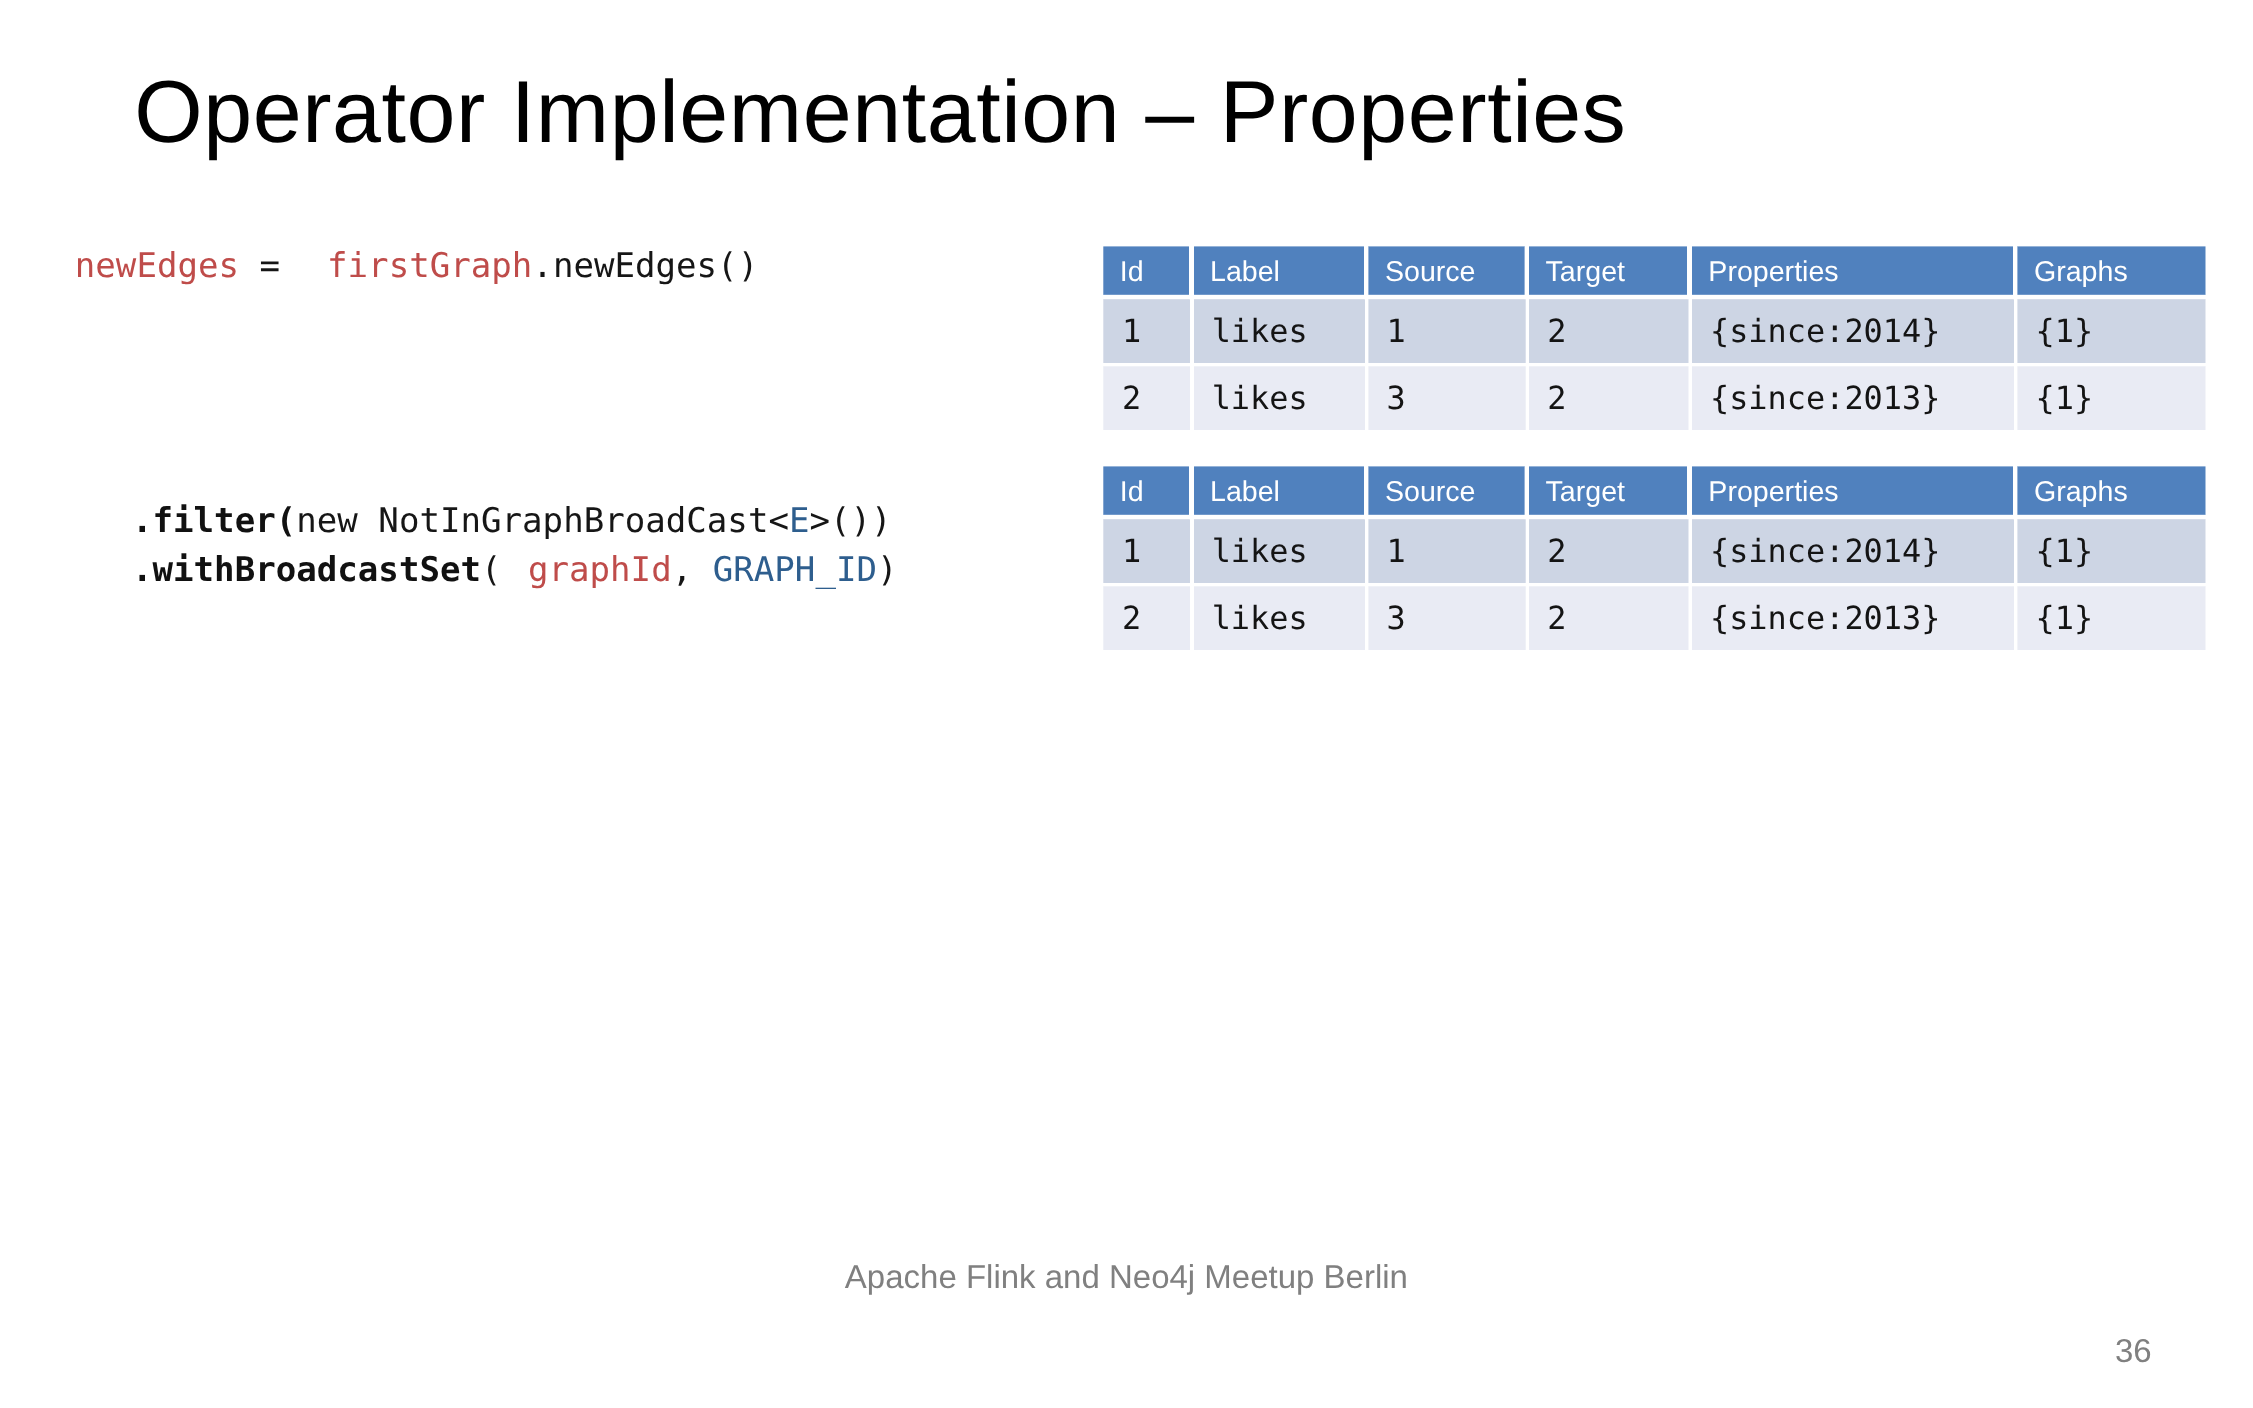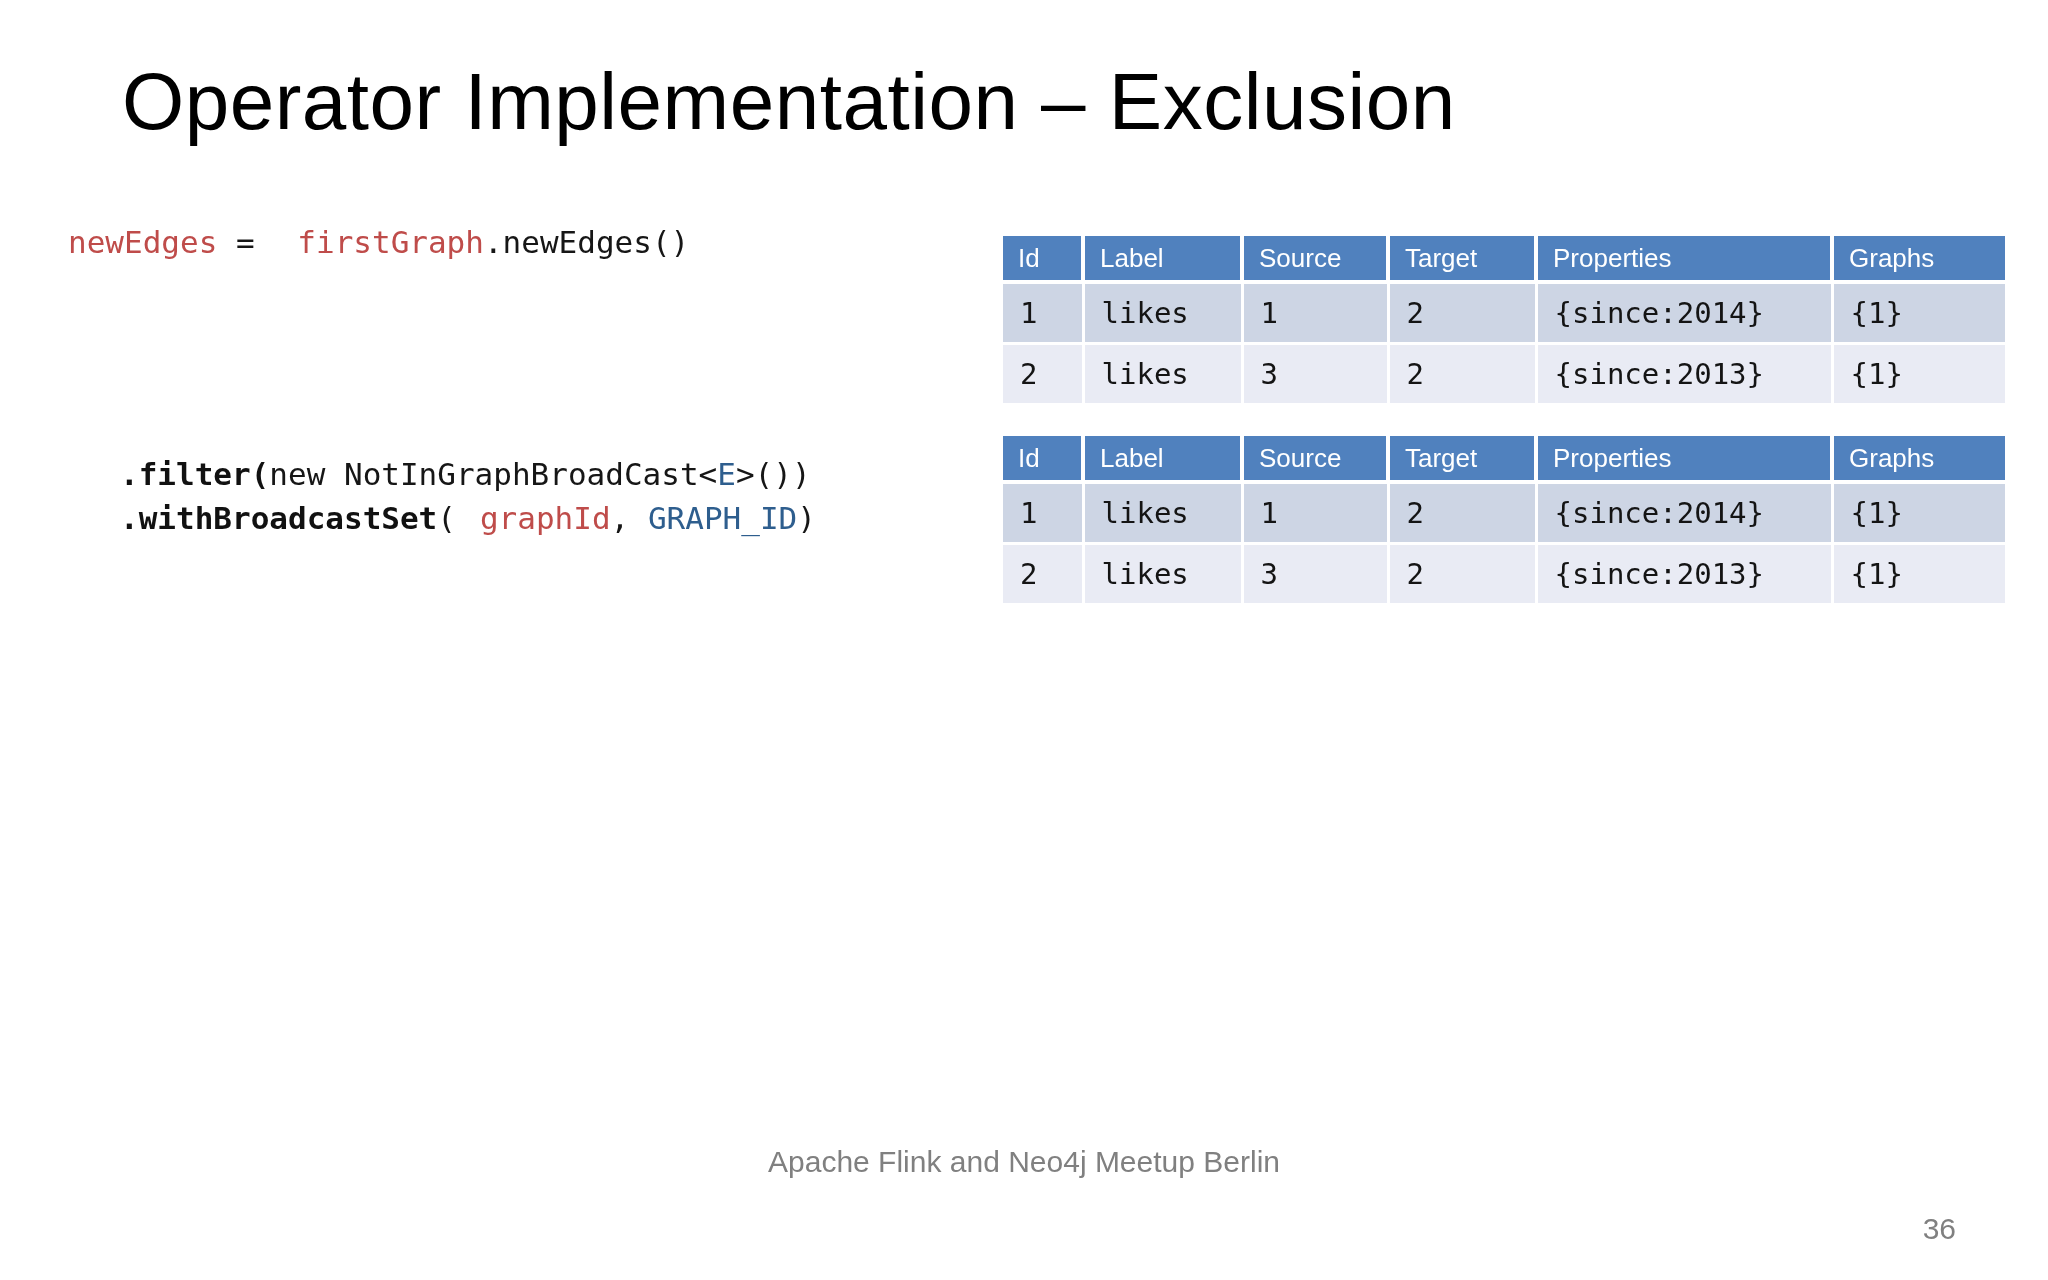--- a/index.html
+++ b/index.html
@@ -20,21 +20,21 @@
     font-family:"DejaVu Sans Mono","Liberation Mono",monospace;
     font-size:31px;line-height:44px;
     color:#161616;white-space:pre;
   }
   .code-1{left:44px;top:220px;}
   .code-2{left:120px;top:452px;}
   .tk.plain{color:#161616;}
   .tk.red{color:var(--code-red);margin-left:24px;}
   .tk.blue{color:var(--code-blue);}
   .tk.bold{color:#111111;font-weight:bold;}
-  .table-wrap{position:absolute;left:1003px;margin-top:12px;}
+  .table-wrap{position:absolute;left:1003px;}
   .table-wrap.t1{top:224px;}
   .table-wrap.t2{top:424px;}
   table.edge-table{
     border-collapse:collapse;table-layout:fixed;width:1002px;
   }
   .edge-table col.c-id{width:80px;}
   .edge-table col.c-label{width:159px;}
   .edge-table col.c-source{width:146px;}
   .edge-table col.c-target{width:148px;}
   .edge-table col.c-props{width:296px;}
@@ -69,21 +69,21 @@
   .page-number{
     position:absolute;top:1212px;right:92px;
     font-size:30px;color:var(--footer-gray);
   }
 </style>
 </head>
 <body>
 
 <div class="slide">
 
-  <h1 class="title">Operator Implementation – Exclusion</h1>
+  <h1 class="title">Operator Implementation – Properties</h1>
 
   <div class="code code-1"><div class="code-line"><span class="tk red">newEdges</span><span class="tk plain"> = </span><span class="tk red">firstGraph</span><span class="tk plain">.newEdges()</span></div></div>
 
   <div class="code code-2"><div class="code-line"><span class="tk bold">.filter(</span><span class="tk plain">new NotInGraphBroadCast&lt;</span><span class="tk blue">E</span><span class="tk plain">&gt;())</span></div><div class="code-line"><span class="tk bold">.withBroadcastSet</span><span class="tk plain">(</span><span class="tk red">graphId</span><span class="tk plain">, </span><span class="tk blue">GRAPH_ID</span><span class="tk plain">)</span></div></div>
 
   <div class="table-wrap t1">
     <table class="edge-table">
       <colgroup>
         <col class="c-id">
           <col class="c-label">

